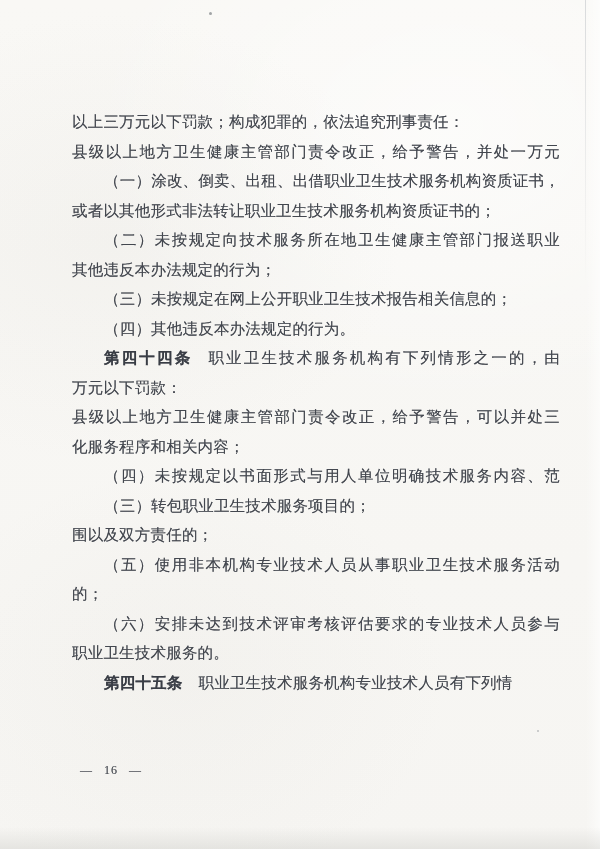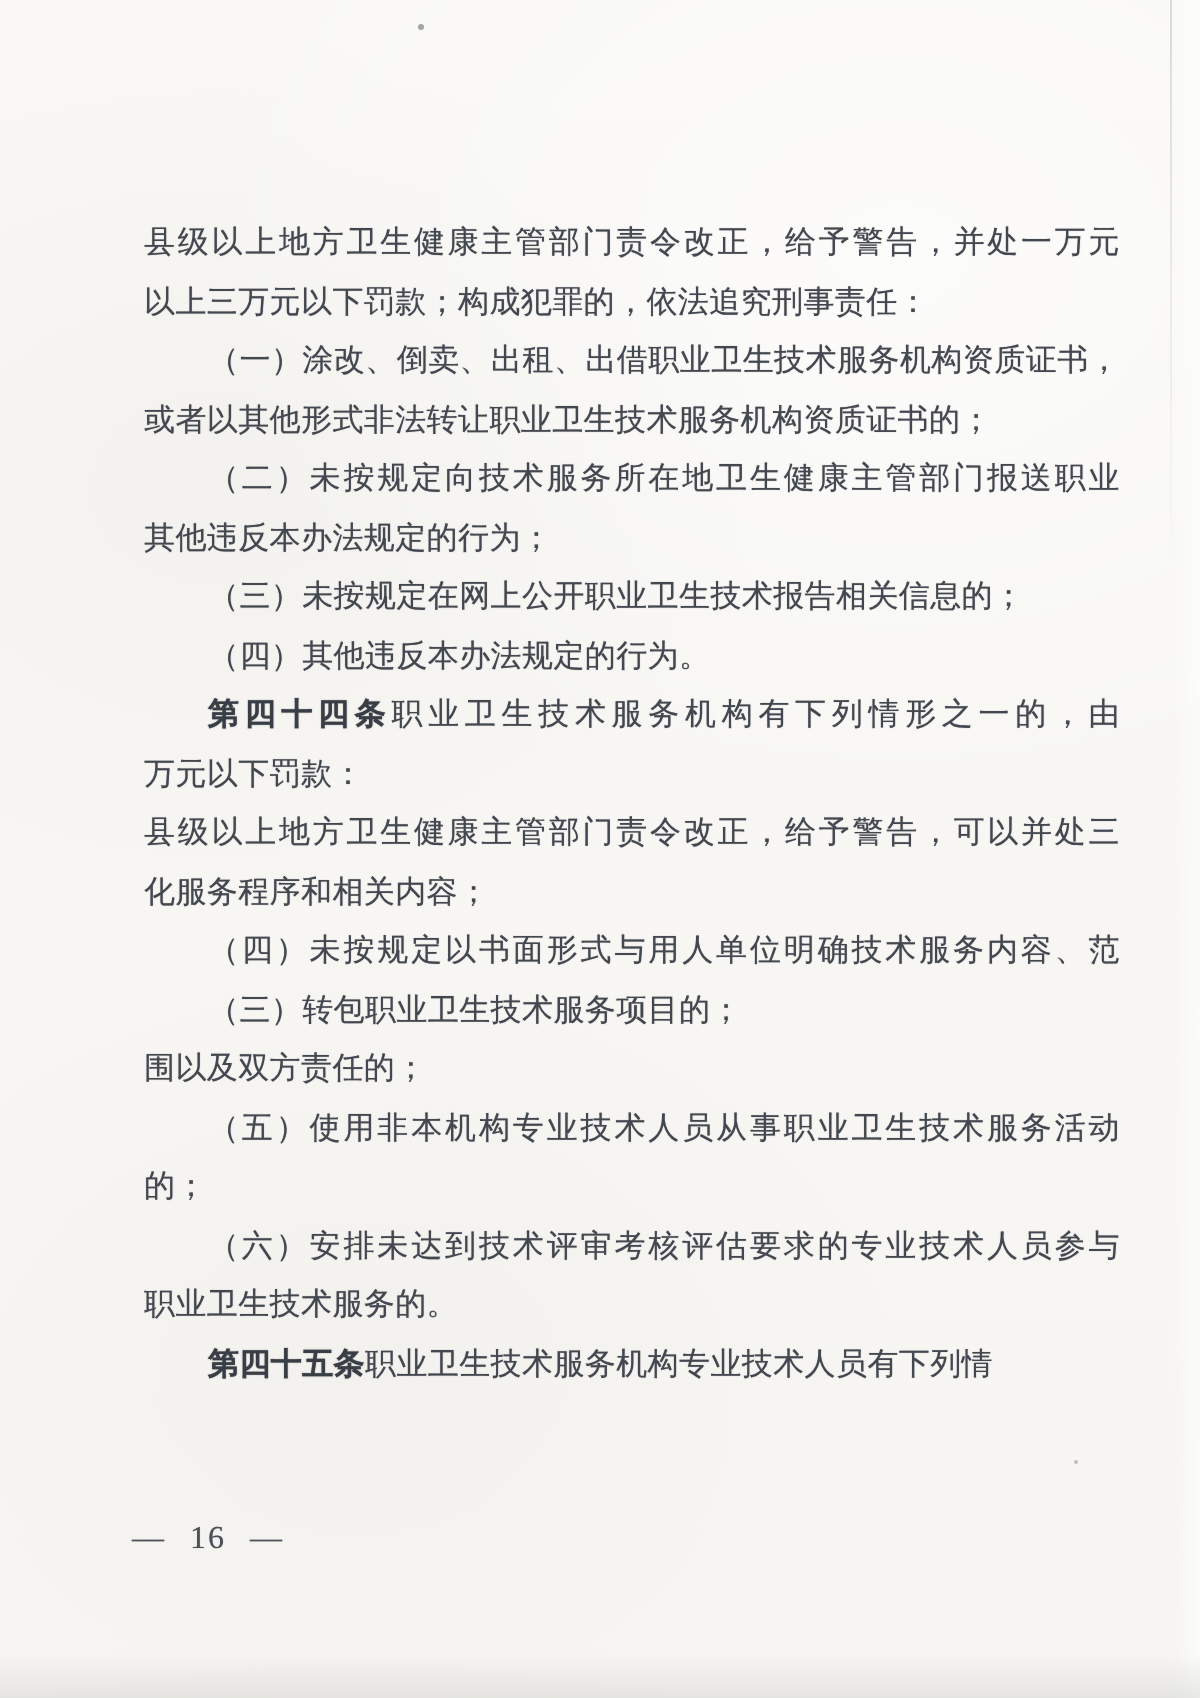--- a/index.html
+++ b/index.html
@@ -85,49 +85,49 @@
   }
   .line.indent {
     padding-left: 32px;
   }
   .line.just.indent {
     width: 456px;
   }
   .article-term {
     font-weight: bold;
     color: #393d45;
-    margin-right: 0;
+    margin-right: 16px;
     text-shadow: 0 0 0.6px rgba(57,61,69,0.7);
   }
   .page-footer {
     position: absolute;
-    left: 66px;
+    left: 80px;
     top: 760px;
-    font-size: 16px;
+    font-size: 12px;
     line-height: 20px;
     color: #4a4e55;
     word-spacing: 7px;
     letter-spacing: 1px;
     text-shadow: 0 0 0.5px rgba(74,78,85,0.5);
   }
 </style>
 </head>
 <body>
 
 <div class="scan-page">
 
   <div class="edge-line"></div>
   <div class="edge-strip"></div>
   <div class="bottom-shade"></div>
   <div class="speck-1"></div>
   <div class="speck-2"></div>
 
   <div class="body-text">
+    <div class="line">以上三万元以下罚款；构成犯罪的，依法追究刑事责任：</div>
     <div class="line just">县级以上地方卫生健康主管部门责令改正，给予警告，并处一万元</div>
-    <div class="line">以上三万元以下罚款；构成犯罪的，依法追究刑事责任：</div>
     <div class="line just indent">（一）涂改、倒卖、出租、出借职业卫生技术服务机构资质证书，</div>
     <div class="line">或者以其他形式非法转让职业卫生技术服务机构资质证书的；</div>
     <div class="line just indent">（二）未按规定向技术服务所在地卫生健康主管部门报送职业</div>
     <div class="line">其他违反本办法规定的行为；</div>
     <div class="line indent">（三）未按规定在网上公开职业卫生技术报告相关信息的；</div>
     <div class="line indent">（四）其他违反本办法规定的行为。</div>
     <div class="line just indent">
       <span class="article-term">第四十四条</span><span>职业卫生技术服务机构有下列情形之一的，由</span>
     </div>
     <div class="line">万元以下罚款：</div>

